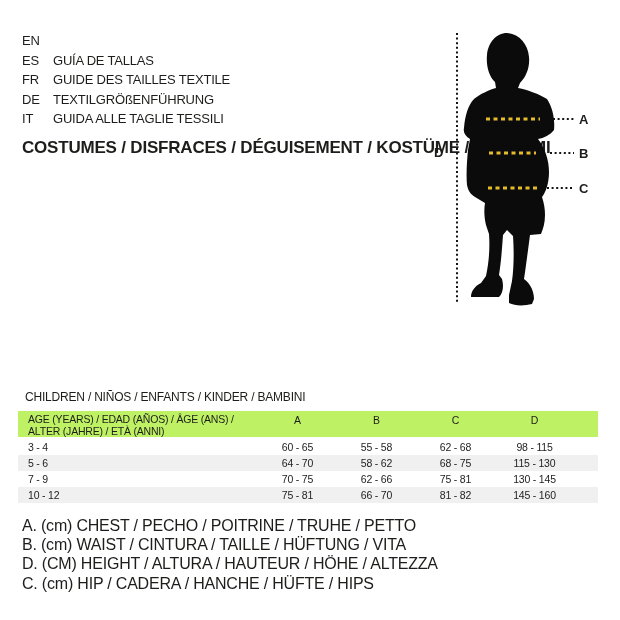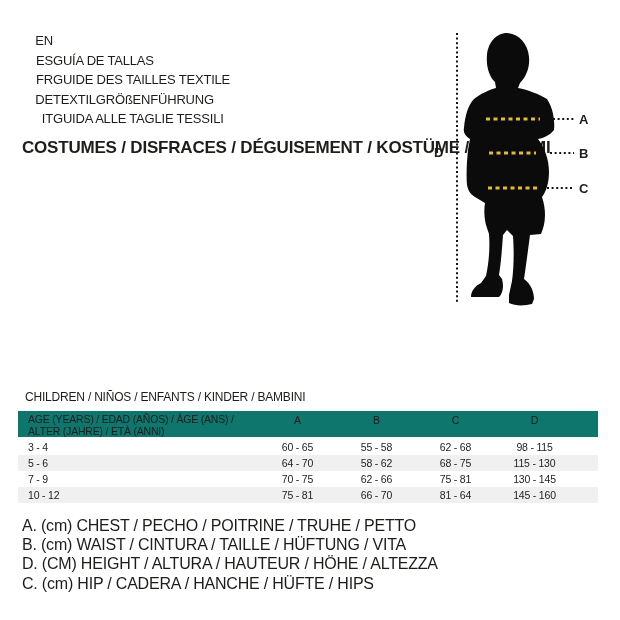--- a/index.html
+++ b/index.html
@@ -9,21 +9,21 @@
     background: #ffffff;
     font-family: "Liberation Sans", sans-serif;
     color: #1d1d1b;
     letter-spacing: -0.2px;
     overflow: hidden;
   }
 
   
   .lang-list { position: absolute; left: 22px; top: 31px; }
   .lang-row { display: flex; line-height: 19.5px; font-size: 13px; }
-  .lang-code { width: 31px; flex: 0 0 31px; text-align: right; }
+  .lang-code { width: 31px; flex: 0 0 31px; }
   .lang-label { white-space: nowrap; }
 
   
   .category-line {
     position: absolute; left: 22px; top: 138px;
     font-size: 17px; font-weight: bold; white-space: nowrap;
   }
 
   
   .figure { position: absolute; left: 428px; top: 25px; width: 178px; height: 292px; }
@@ -37,21 +37,21 @@
 
   
   .size-table {
     position: absolute; left: 18px; top: 411px; width: 580px;
     border-collapse: collapse; table-layout: fixed;
     font-size: 10.5px;
   }
   .size-table col.c-age { width: 240px; }
   .size-table col.c-val { width: 79px; }
   .size-table col.c-fill { width: 24px; }
-  .size-table thead tr { background: #0f766e; }
+  .size-table thead tr { background: #bef264; }
   .size-table thead th {
     font-weight: normal; text-align: center; vertical-align: top;
     padding-top: 3px; height: 27px;
     border-bottom: 3px solid #ffffff;
   }
   .size-table thead th.age-head { text-align: left; padding-left: 10px; line-height: 11.5px; }
   .size-table tbody td { height: 16px; text-align: center; padding: 0; }
   .size-table tbody td.age-cell { text-align: left; padding-left: 10px; }
   .size-table tbody tr:nth-child(even) { background: #f0f0f0; }
 
@@ -195,21 +195,21 @@
       <td>70 - 75</td>
       <td>62 - 66</td>
       <td>75 - 81</td>
       <td>130 - 145</td>
       <td></td>
     </tr>
     <tr>
       <td class="age-cell">10 - 12</td>
       <td>75 - 81</td>
       <td>66 - 70</td>
-      <td>81 - 64</td>
+      <td>81 - 82</td>
       <td>145 - 160</td>
       <td></td>
     </tr>
   </tbody>
 </table>
 
 <div class="footnotes">
   <div class="footnote">A. (cm) CHEST / PECHO / POITRINE / TRUHE / PETTO</div>
   <div class="footnote">B. (cm) WAIST / CINTURA / TAILLE / HÜFTUNG / VITA</div>
   <div class="footnote">D. (CM) HEIGHT / ALTURA / HAUTEUR / HÖHE / ALTEZZA</div>

